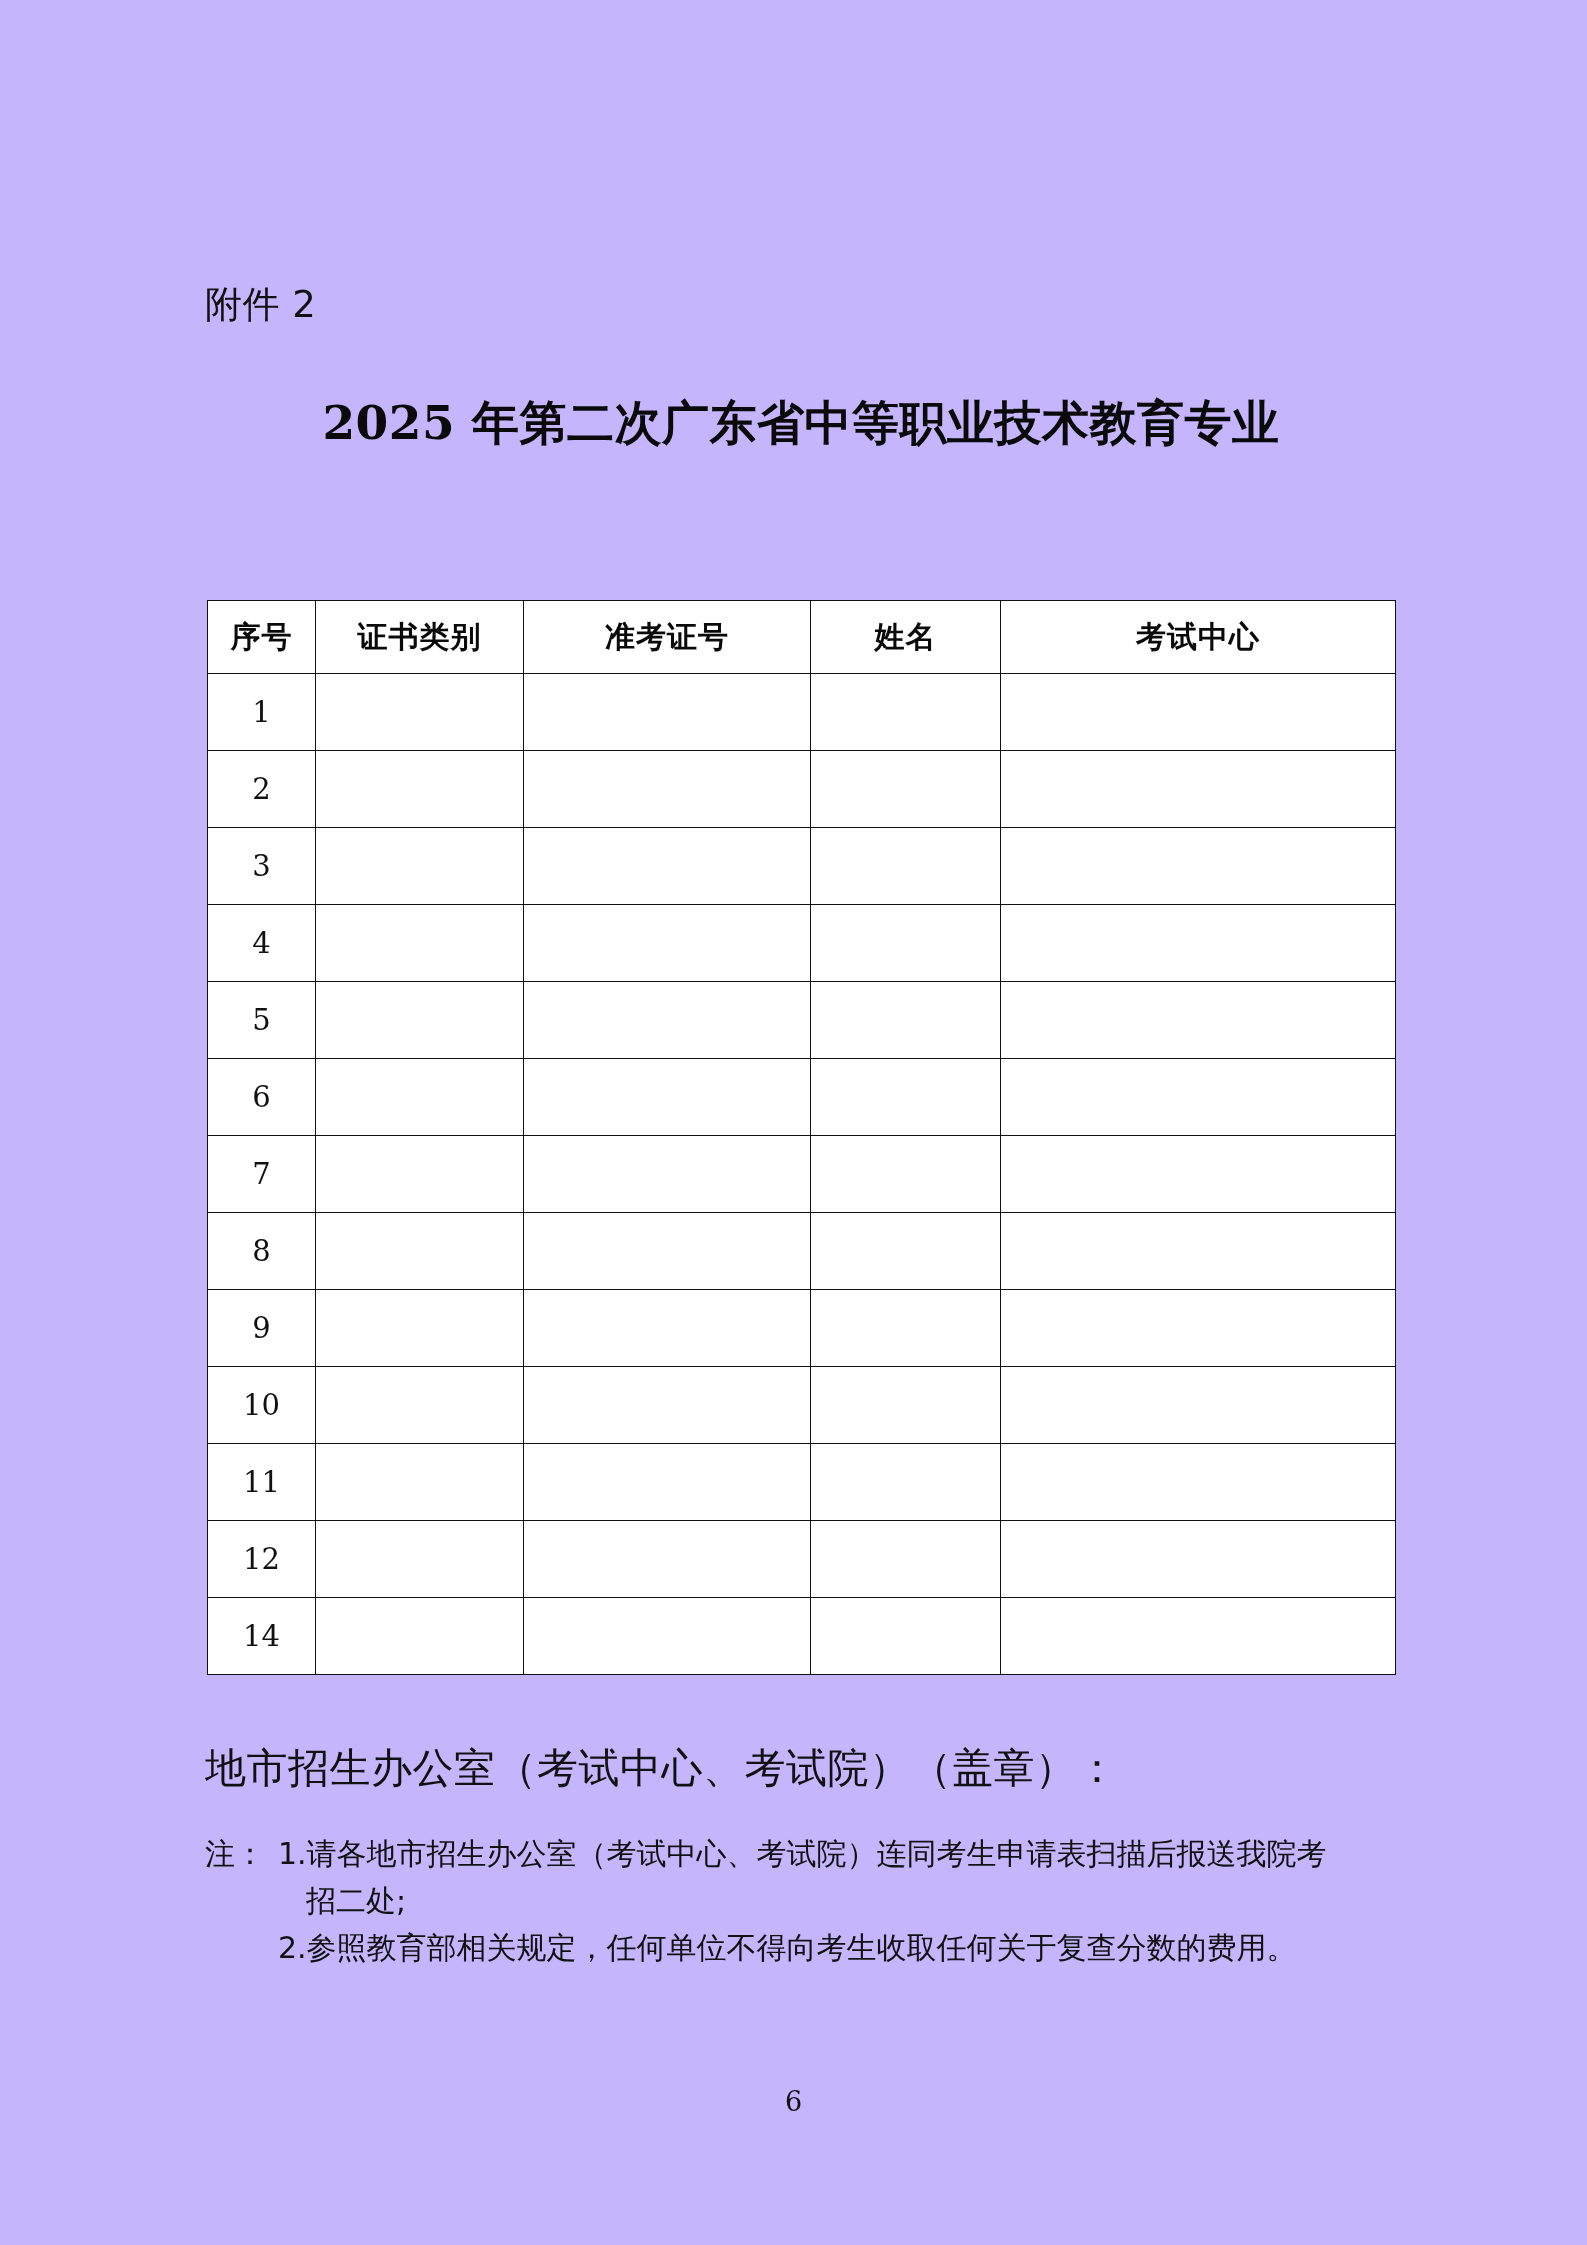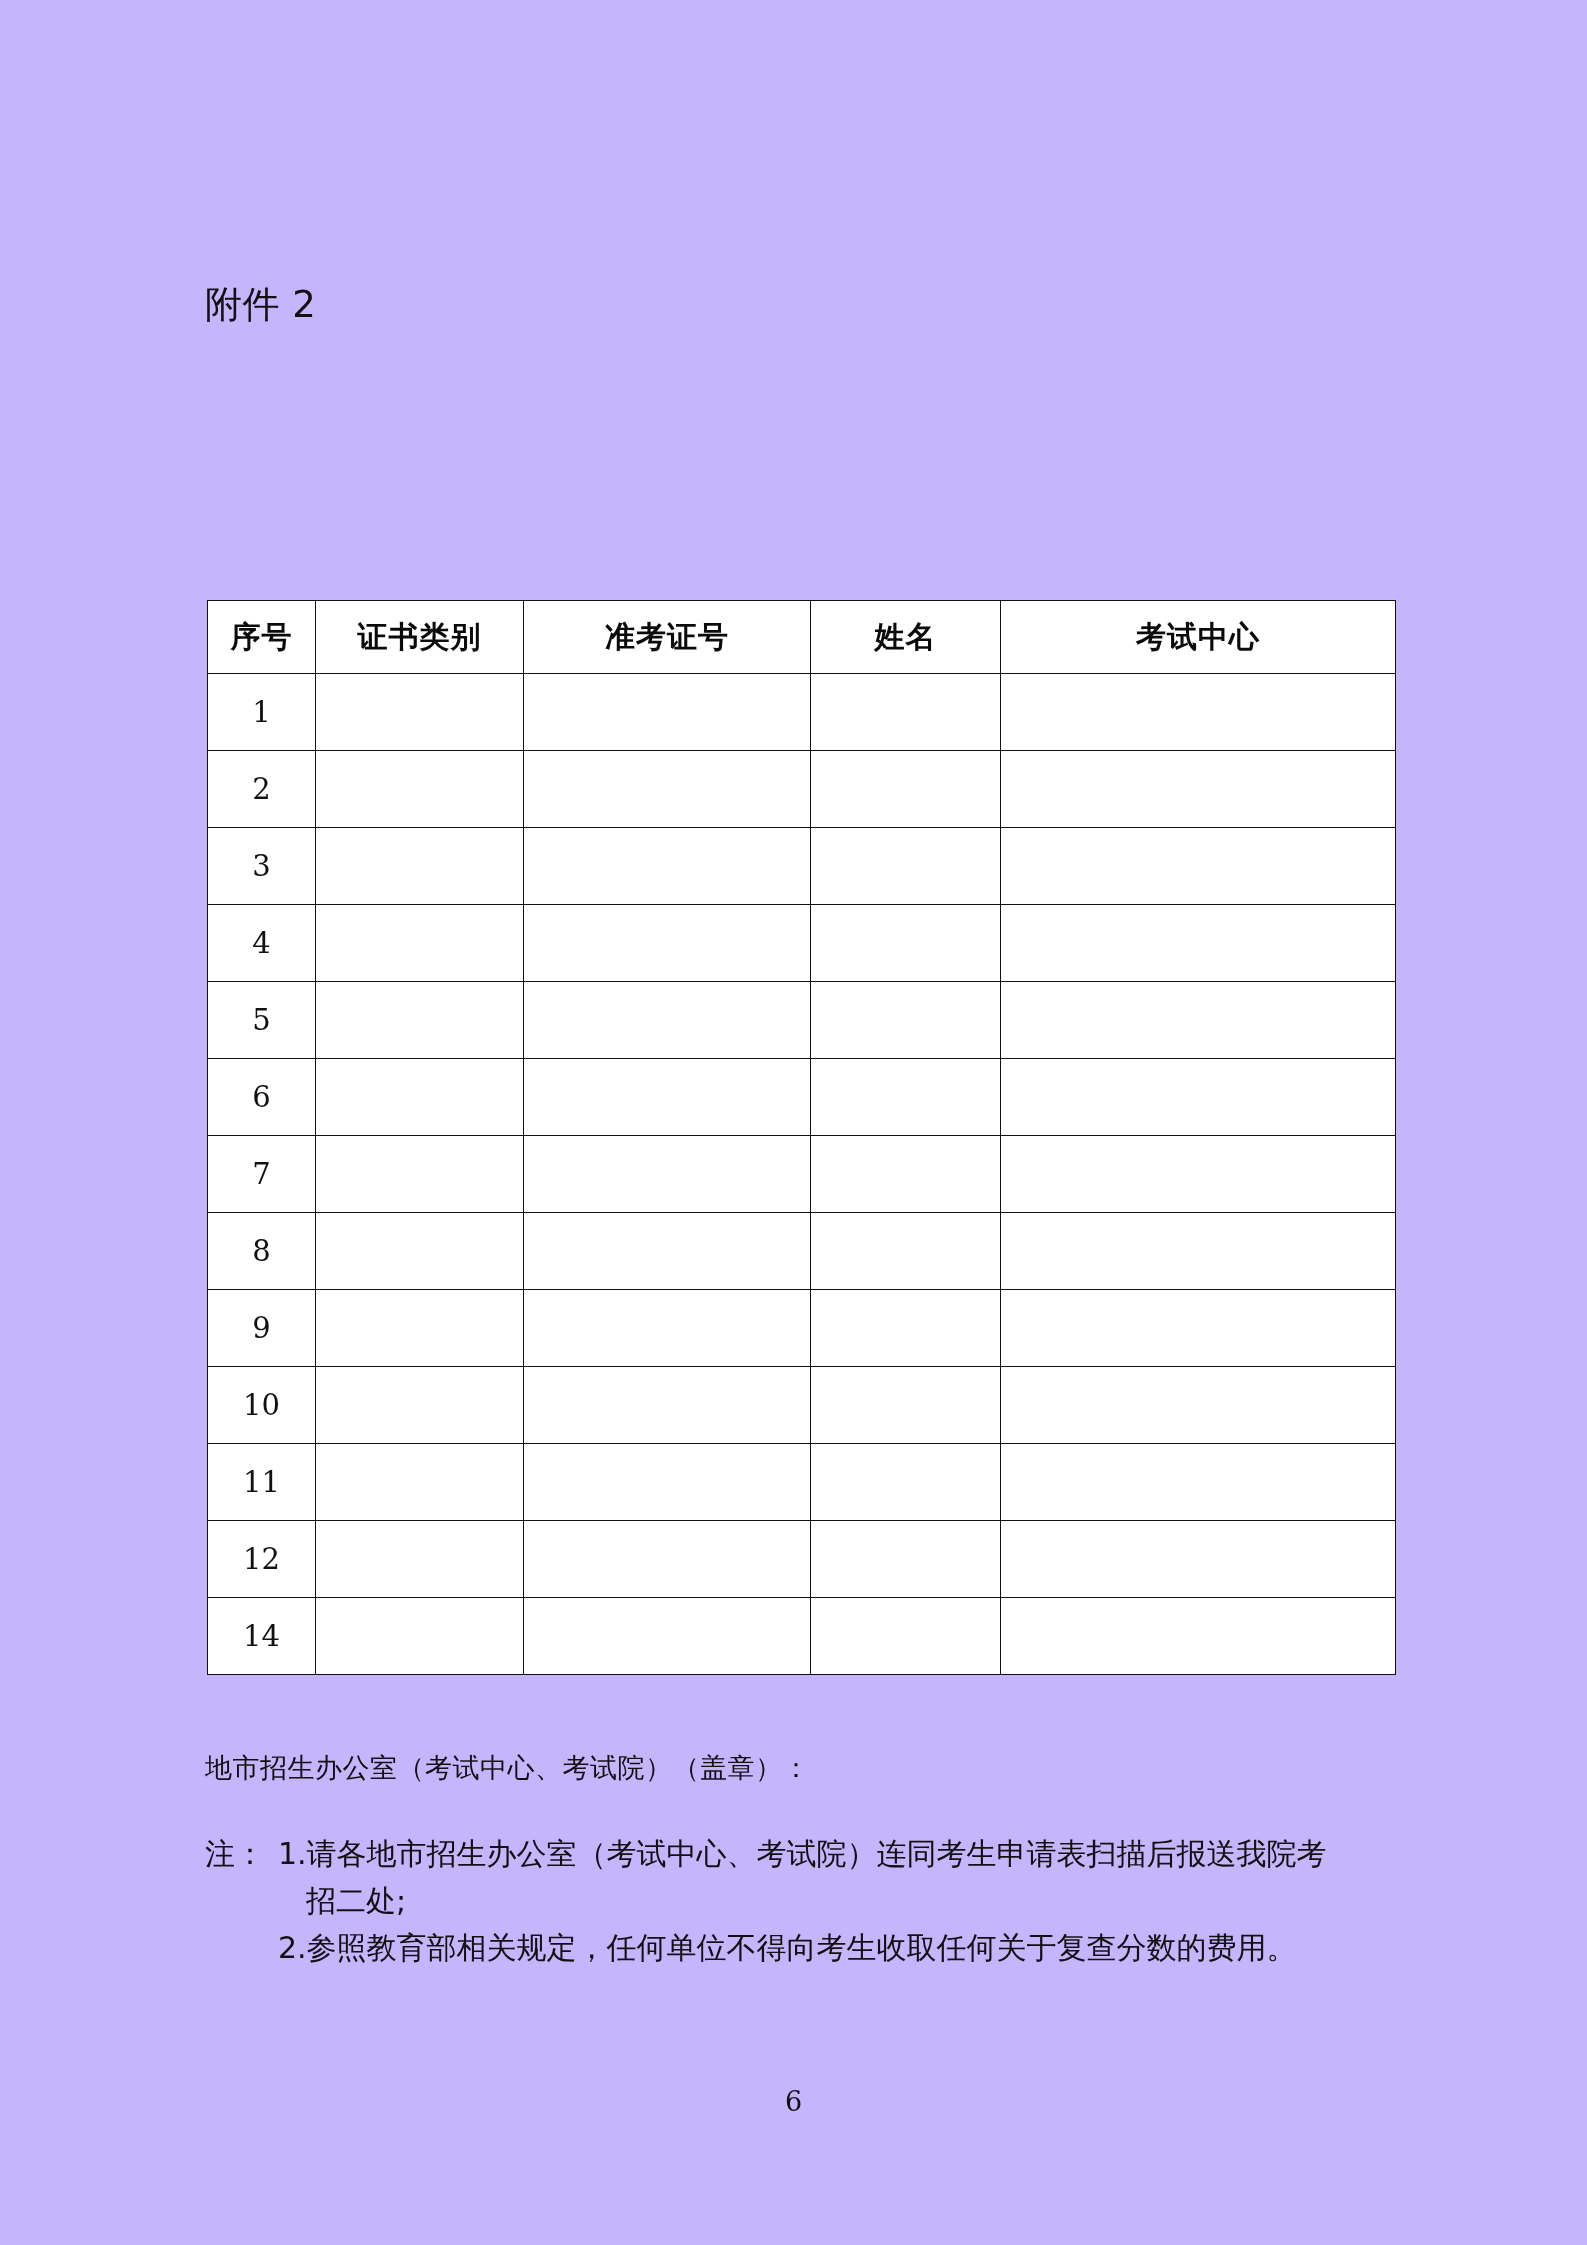--- a/index.html
+++ b/index.html
@@ -100,21 +100,21 @@
   .col-admit { width: 287px; }
   .col-name  { width: 190px; }
   .col-grade { width: 395px; }
 
   
   .seal-line {
     position: absolute;
     left: 205px;
     top: 1744px;
     font-family: "DejaVu Sans", "Liberation Sans", sans-serif;
-    font-size: 27px;
+    font-size: 41px;
     line-height: 48px;
     letter-spacing: 0.5px;
     white-space: nowrap;
     color: #111111;
   }
 
   
   .notes {
     position: absolute;
     left: 205px;
@@ -155,20 +155,21 @@
   }
 </style>
 </head>
 <body>
 
 <div class="page">
 
   <div class="attachment-label">附件 2</div>
 
   <div class="doc-title">
+    <span class="title-line">2025 年第二次广东省中等职业技术教育专业</span>
   </div>
 
   <table class="form-table">
     <colgroup>
       <col class="col-idx">
       <col class="col-cert">
       <col class="col-admit">
       <col class="col-name">
       <col class="col-grade">
     </colgroup>

